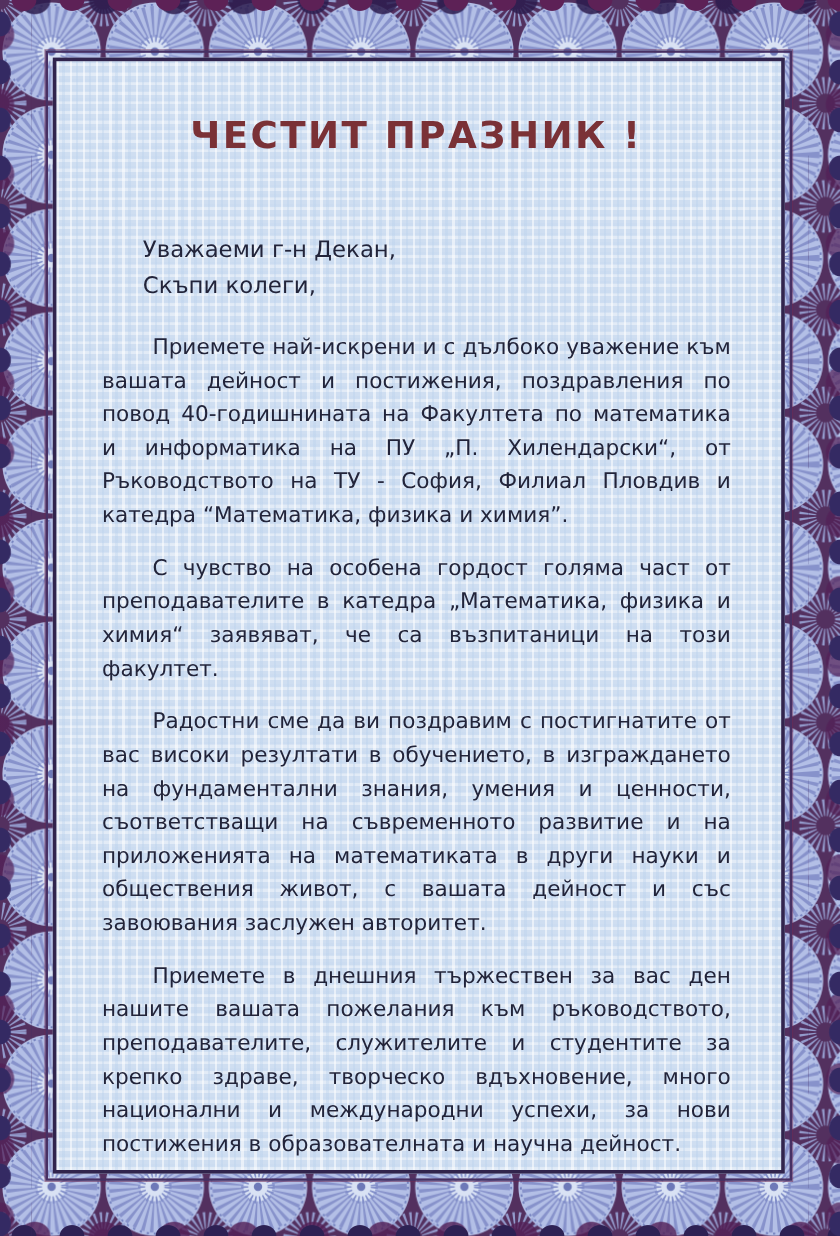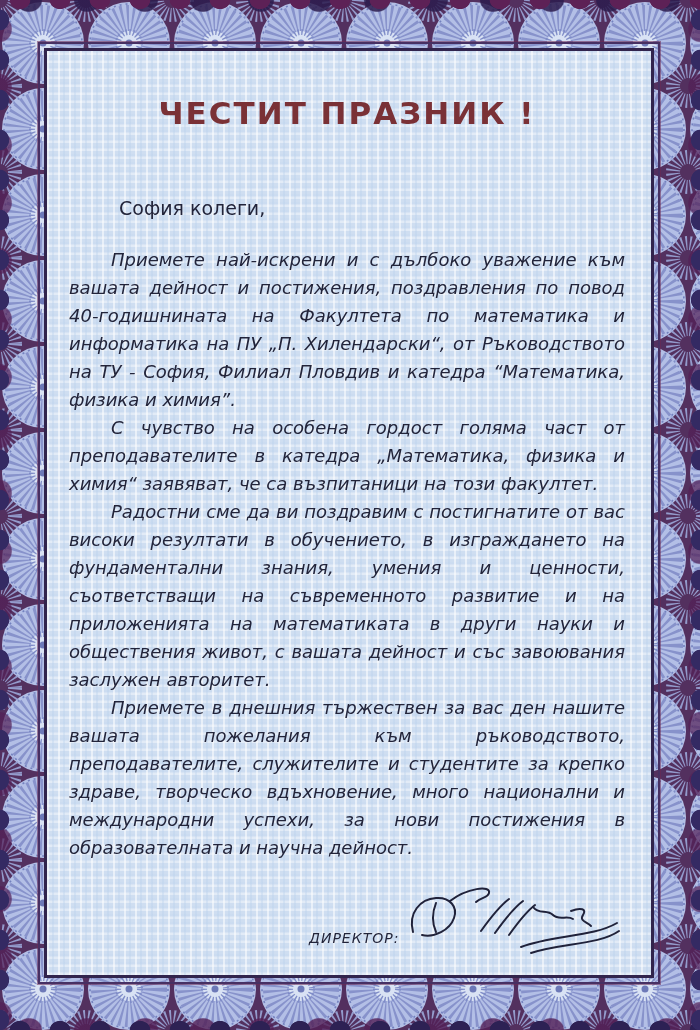--- a/index.html
+++ b/index.html
@@ -80,21 +80,21 @@
     font-size:19px;
     line-height:30px;
   }
   .greeting p{margin:0;}
   .bodytext{
     margin-top:23px;
     font-size:18px;
     line-height:28px;
     text-align:justify;
   }
-  .para{margin:0;text-indent:42px;font-style:italic;}
+  .para{margin:16px;text-indent:42px;}
   .sigrow{
     margin:28px 0 0 240px;
     height:66px;
     display:flex;
     align-items:flex-end;
   }
   .siglabel{
     font-style:italic;
     font-size:14px;
     letter-spacing:1px;
@@ -133,21 +133,22 @@
   <div class="sc sc-bottom"></div>
   <div class="sc sc-left"></div>
   <div class="sc sc-right"></div>
 
   <div class="frame">
     <div class="paper">
 
       <h1 class="title">ЧЕСТИТ ПРАЗНИК !</h1>
 
       <div class="greeting">
-        <p>София колеги,</p>
+        <p>Уважаеми г-н Декан,</p>
+        <p>Скъпи колеги,</p>
       </div>
 
       <div class="bodytext">
         <p class="para">Приемете най-искрени и с дълбоко уважение към вашата дейност и постижения, поздравления по повод 40-годишнината на Факултета по математика и информатика на ПУ „П. Хилендарски“, от Ръководството на ТУ - София, Филиал Пловдив и катедра “Математика, физика и химия”.</p>
         <p class="para">С чувство на особена гордост голяма част от преподавателите в катедра „Математика, физика и химия“ заявяват, че са възпитаници на този факултет.</p>
         <p class="para">Радостни сме да ви поздравим с постигнатите от вас високи резултати в обучението, в изграждането на фундаментални знания, умения и ценности, съответстващи на съвременното развитие и на приложенията на математиката в други науки и обществения живот, с вашата дейност и със завоювания заслужен авторитет.</p>
         <p class="para">Приемете в днешния тържествен за вас ден нашите вашата пожелания към ръководството, преподавателите, служителите и студентите за крепко здраве, творческо вдъхновение, много национални и международни успехи, за нови постижения в образователната и научна дейност.</p>
       </div>
 
       <div class="sigrow">

